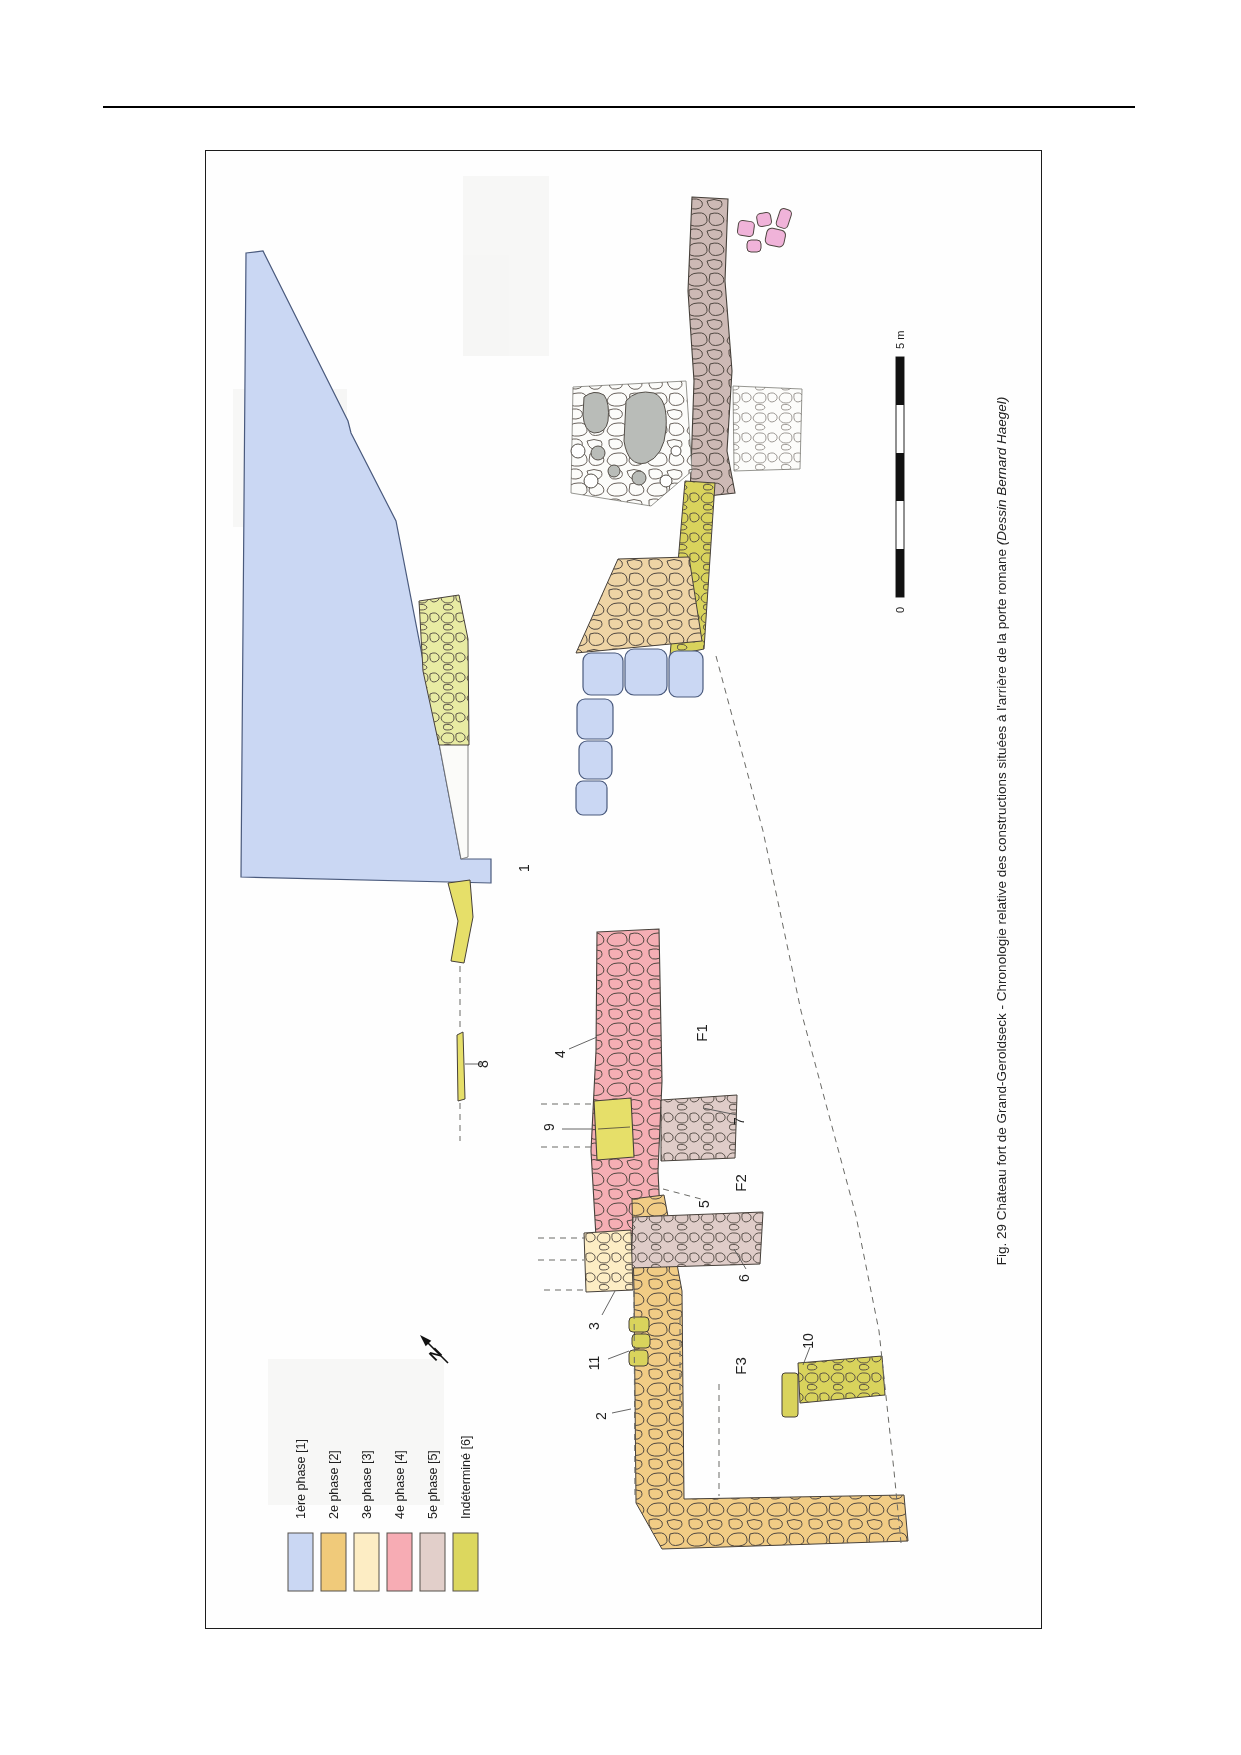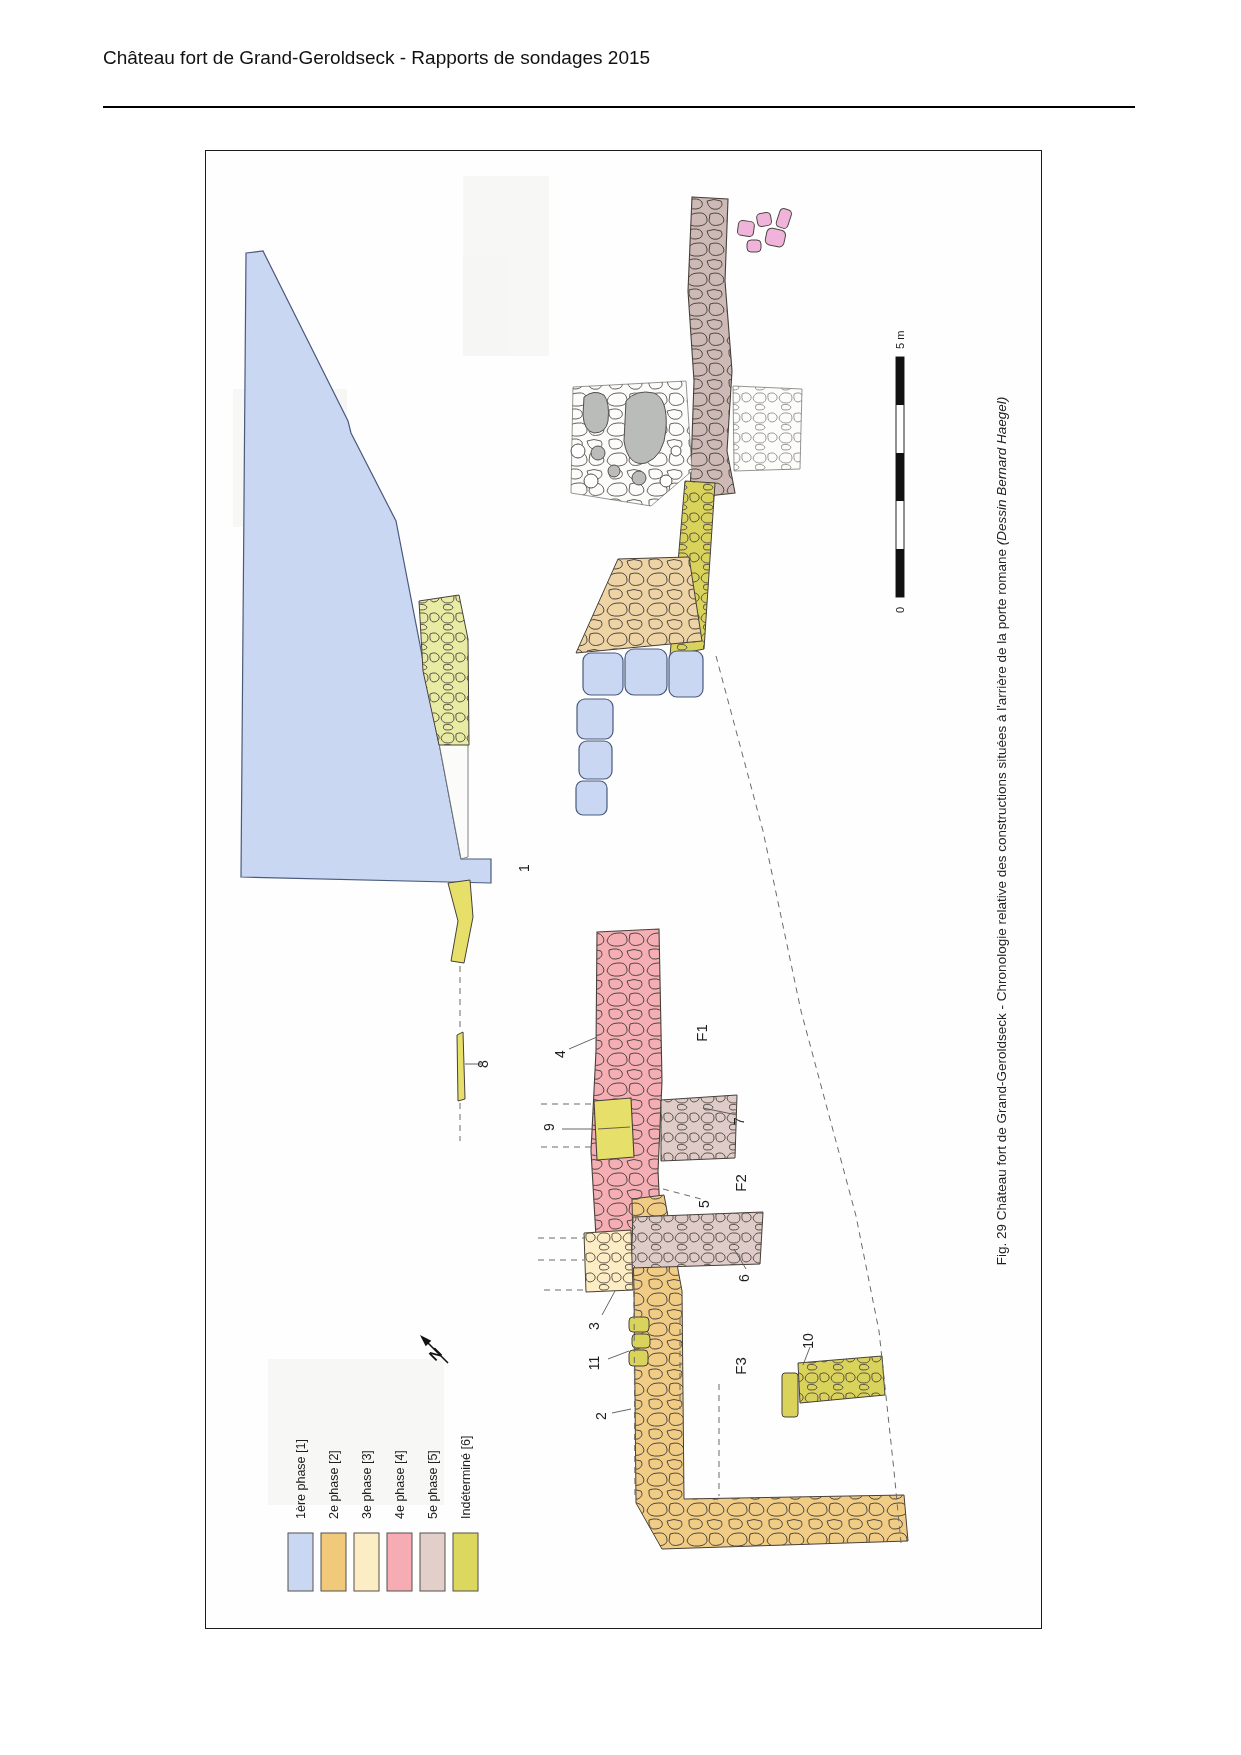--- a/index.html
+++ b/index.html
@@ -14,21 +14,20 @@
   .planlbl{font-size:14px;fill:#1e1e1e;}
   .flbl{font-size:15px;fill:#1e1e1e;}
   .leglbl{font-size:12.5px;fill:#1e1e1e;}
   .caplbl{font-size:13.5px;fill:#222;}
   .sclbl{font-size:11px;fill:#1e1e1e;}
 </style>
 </head>
 <body>
 
 <div class="header">
-  <div class="t1">Château fort de Grand-Geroldseck - Rapports de sondages 2015</div>
 </div>
 <div class="rule"></div>
 
 <div class="figframe">
 <svg width="835" height="1477" viewBox="0 0 835 1477">
   <defs>
     <pattern id="st" width="40" height="30" patternUnits="userSpaceOnUse">
       <g fill="none" stroke="#4e4640" stroke-width="1" stroke-linejoin="round">
         <path d="M1,10 Q3,2 12,2 Q20,1 21,8 Q22,14 13,15 Q3,16 1,10 Z"></path>
         <path d="M24,3 Q33,0 37,6 Q40,12 33,14 Q25,16 23,10 Z"></path>

